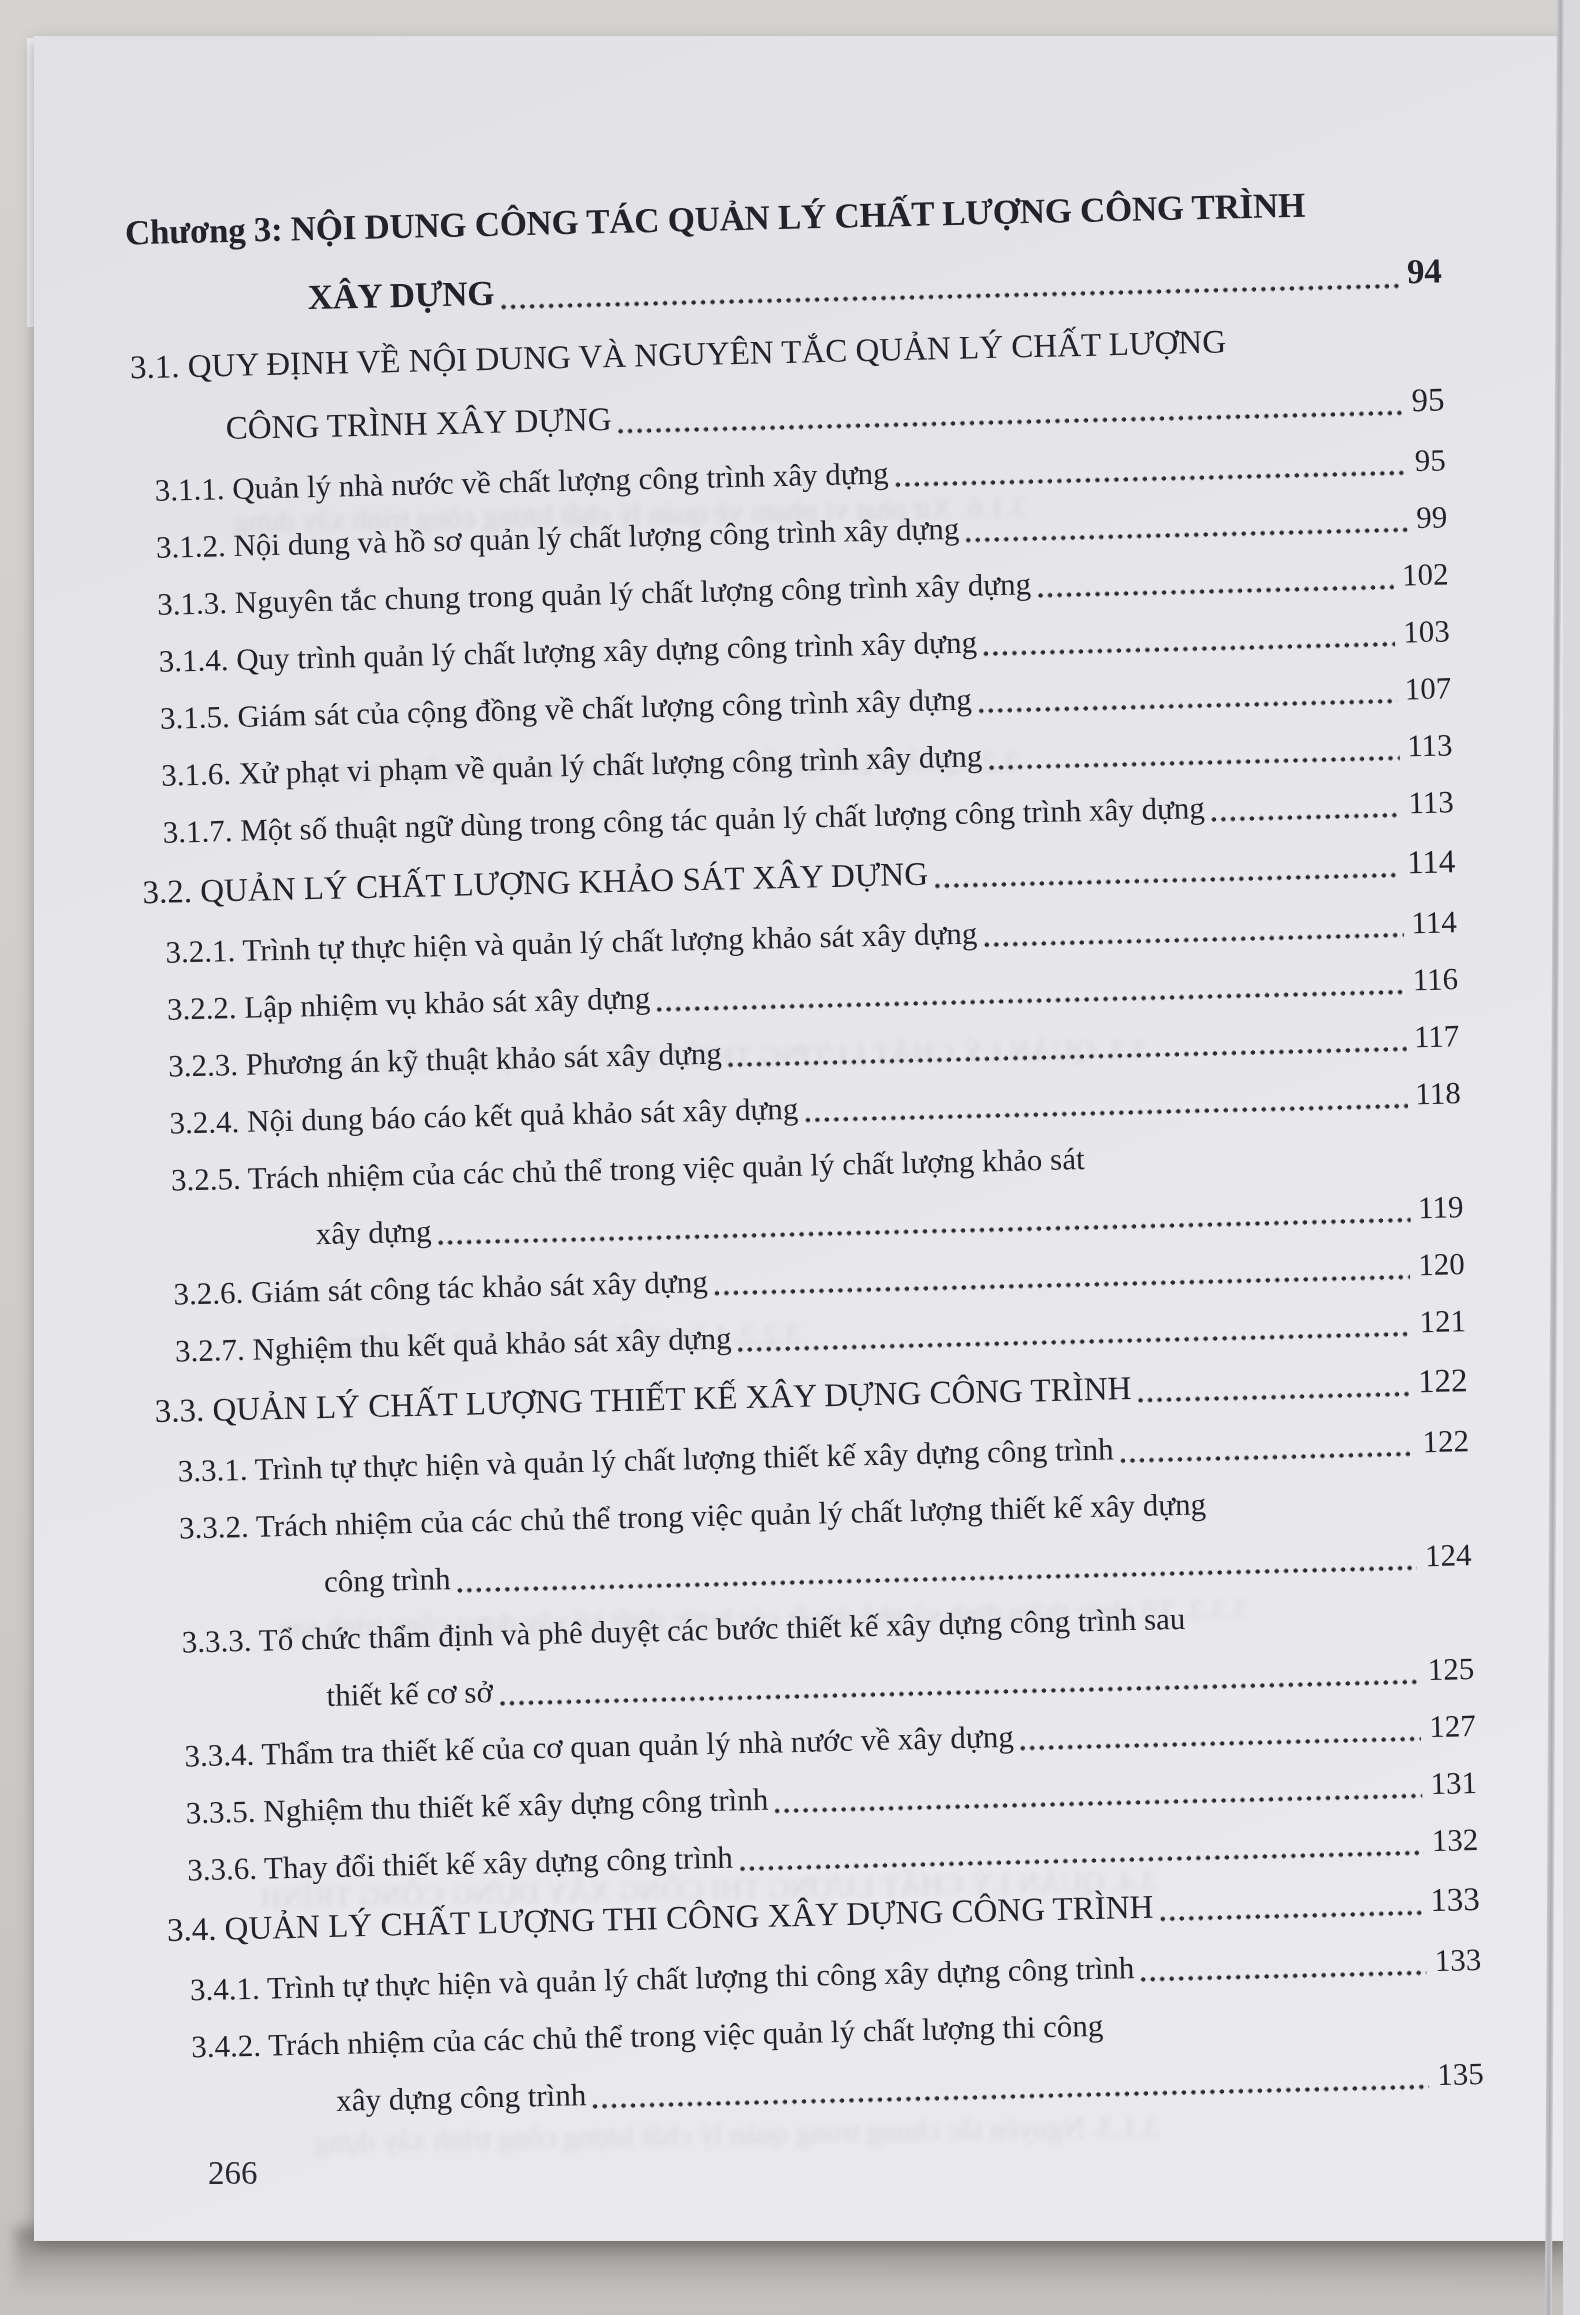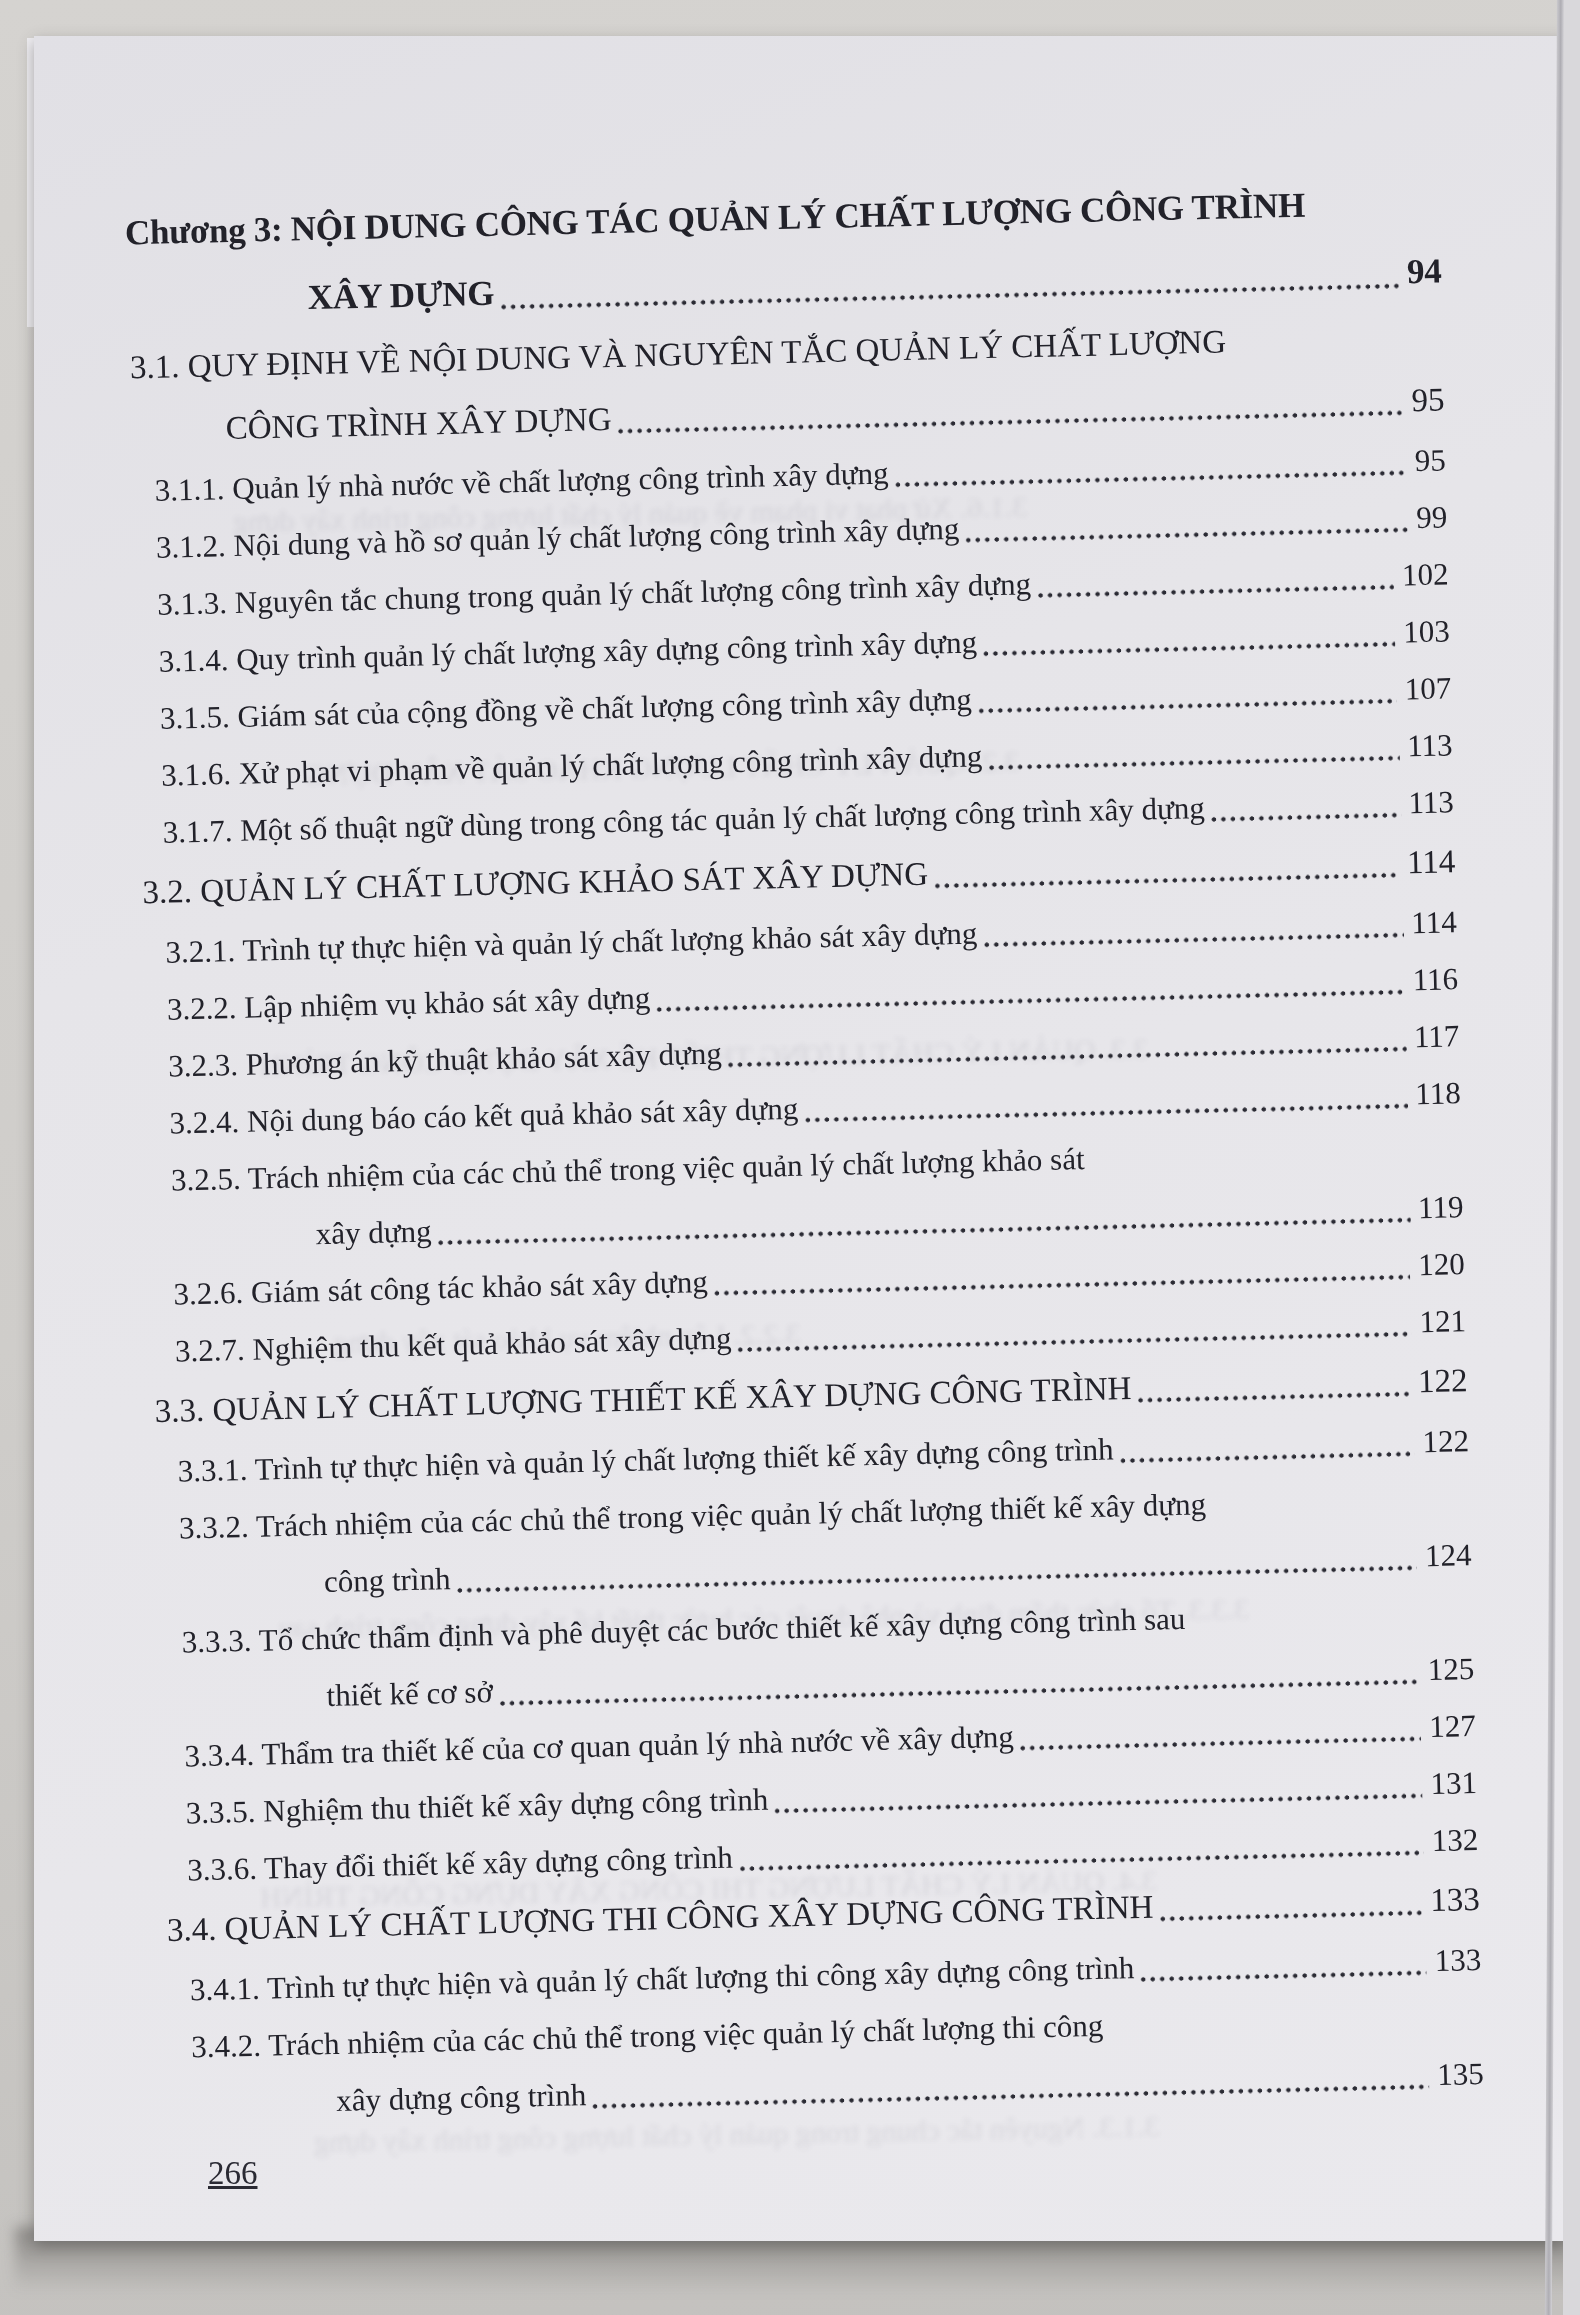--- a/index.html
+++ b/index.html
@@ -49,21 +49,21 @@
   .row.chapter-cont .leader::after{bottom:18px;}
   .row.section,.row.section-cont{height:63px;line-height:63px;font-size:33px;}
   .row.section .row-text{margin-left:1.8px;}
   .row.section-cont .row-text{margin-left:96px;}
   .row.section .leader::after,.row.section-cont .leader::after{bottom:16.3px;}
   .row.item,.row.item-cont{height:57px;line-height:57px;font-size:31px;}
   .row.item .row-text{margin-left:23.5px;}
   .row.item-cont .row-text{margin-left:167px;}
   .row.item .leader::after,.row.item-cont .leader::after{bottom:13.6px;}
   .folio{
-    position:absolute;left:174px;top:2119px;font-size:33px;color:#2a2a33;z-index:2;text-decoration:underline;
+    position:absolute;left:174px;top:2119px;font-size:33px;color:#2a2a33;z-index:2;
   }
   .ghost-layer{position:absolute;inset:0;z-index:1;pointer-events:none;}
   .ghost{
     position:absolute;color:#46465a;font-size:30px;white-space:nowrap;
     transform:scaleX(-1) rotate(1.1deg);filter:blur(2.7px);opacity:0.10;
   }
 </style>
 </head>
 <body>
 

